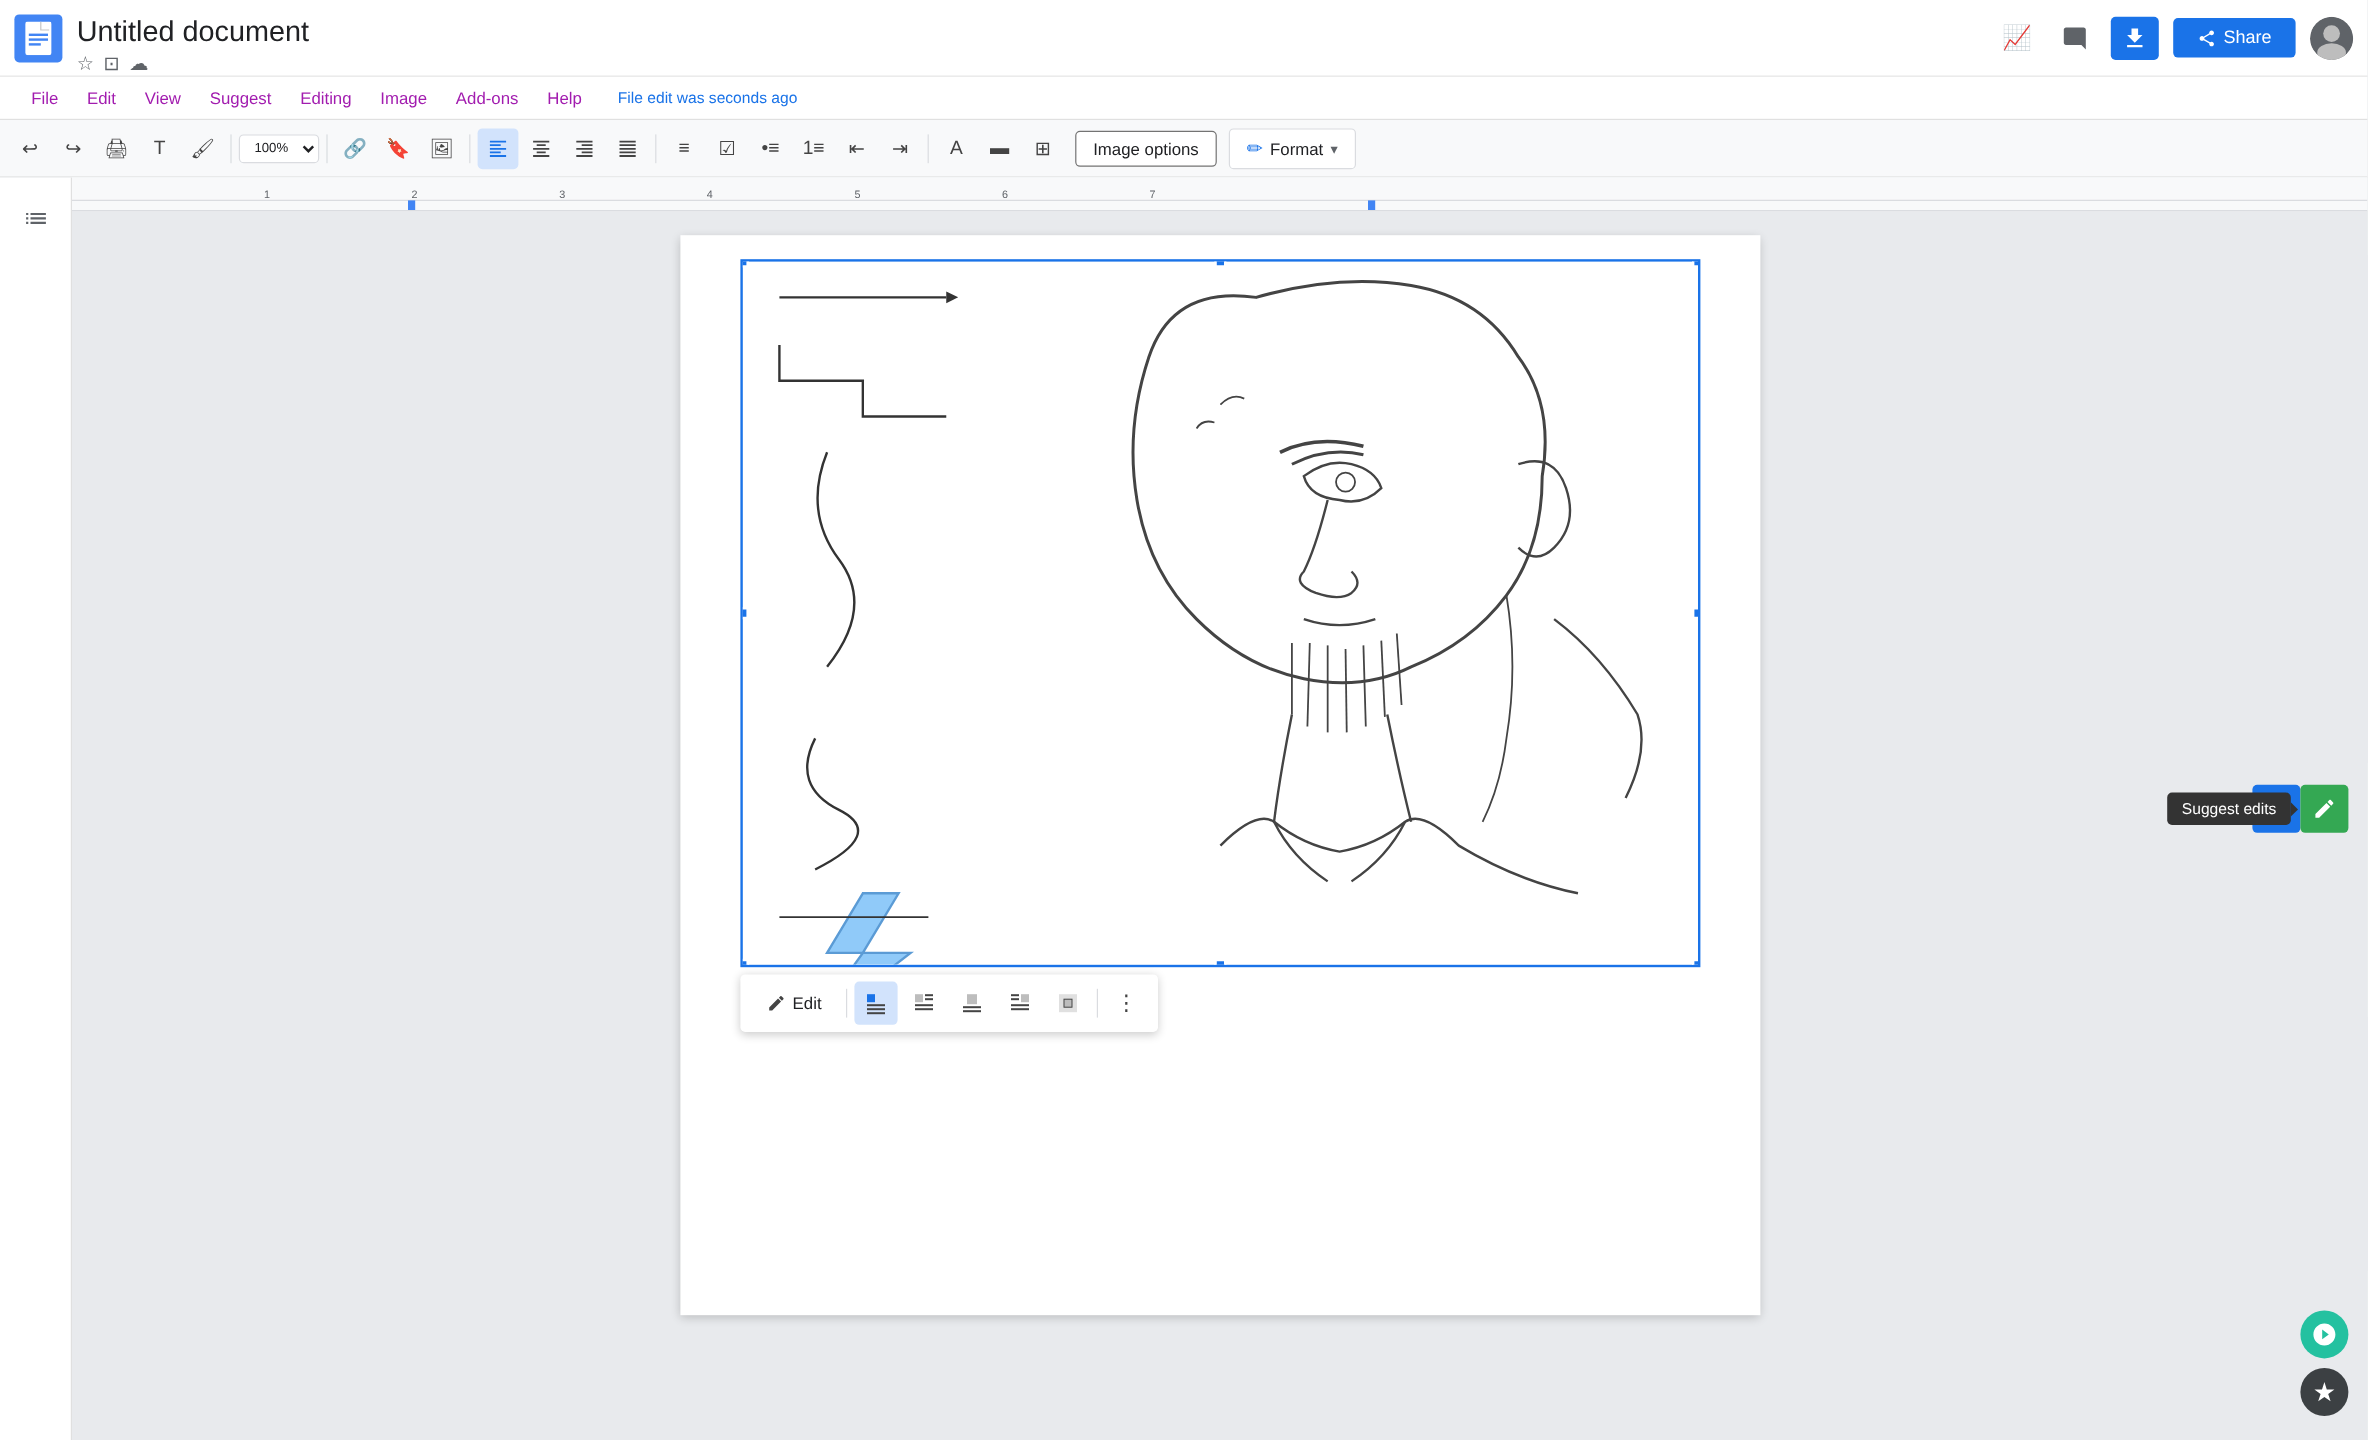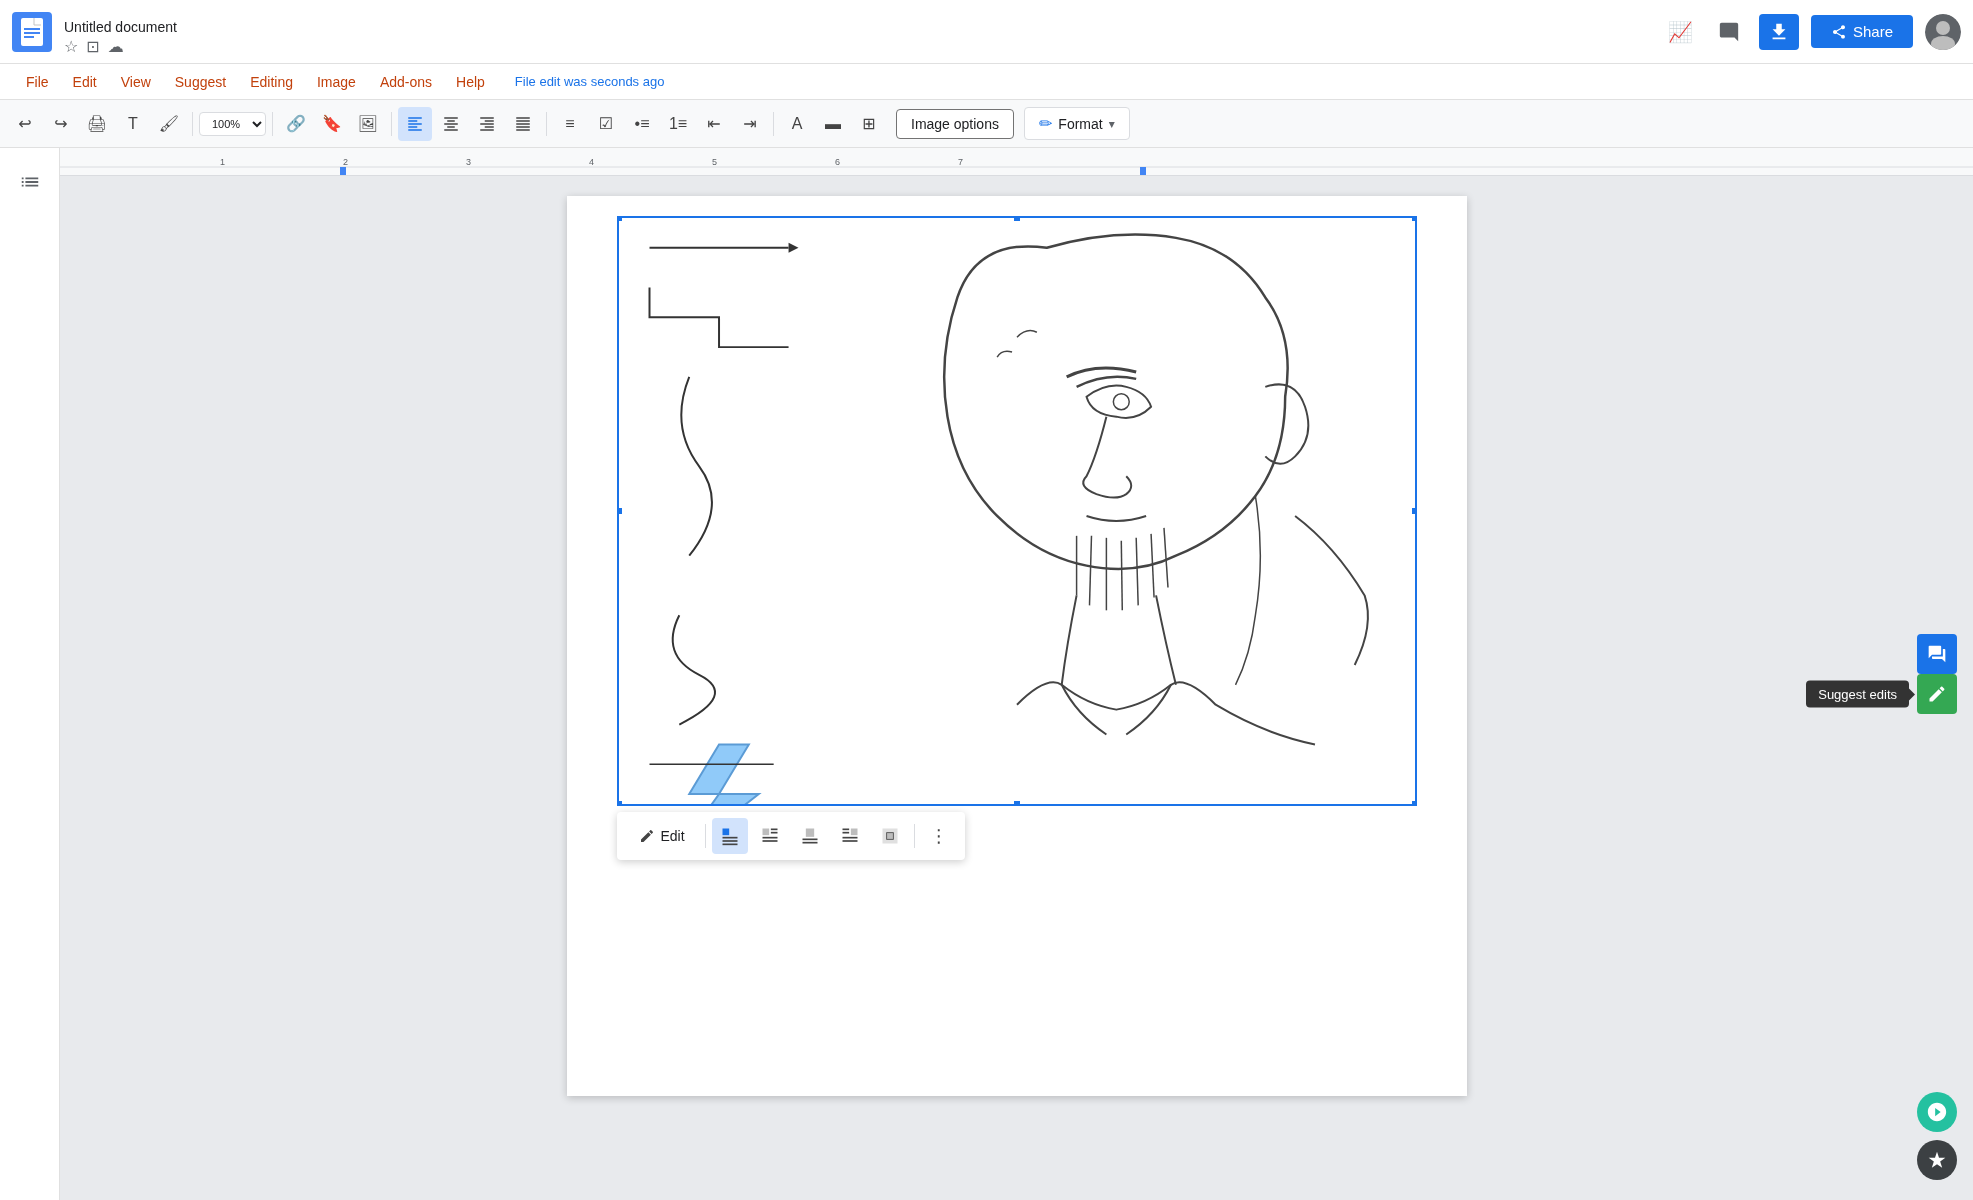--- a/index.html
+++ b/index.html
@@ -19,21 +19,21 @@
       width: 40px; height: 40px;
       background: #4285f4;
       border-radius: 4px;
       display: flex; align-items: center; justify-content: center;
       color: #fff; font-size: 20px; flex-shrink: 0;
     }
     #title-area {
       display: flex; flex-direction: column; margin-left: 4px;
     }
     #doc-title {
-      font-size: 14px; color: #202124; font-weight: 400; margin-top: 12px;
+      font-size: 24px; color: #202124; font-weight: 400; margin-top: 12px;
     }
     #title-icons {
       display: flex; gap: 8px; align-items: center; margin-top: 2px;
     }
     .title-icon { color: #5f6368; font-size: 16px; cursor: pointer; }
     #topbar-right {
       margin-left: auto;
       display: flex; align-items: center; gap: 12px;
     }
     #trend-icon, #comment-icon {
@@ -74,21 +74,21 @@
       align-items: center;
       background: #fff;
       height: 36px;
       padding: 0 16px;
       gap: 4px;
       border-bottom: 1px solid #e0e0e0;
     }
     .menu-item {
       padding: 4px 10px;
       font-size: 14px;
-      color: #c2410c;
+      color: #a21caf;
       cursor: pointer;
       border-radius: 4px;
     }
     #last-edit {
       margin-left: 16px;
       font-size: 13px;
       color: #1a73e8;
       text-decoration: none;
       cursor: pointer;
     }
@@ -285,21 +285,21 @@
       background: transparent; font-size: 18px; color: #444;
     }
 
     
     #right-float {
       position: absolute;
       right: 16px;
       top: 50%;
       transform: translateY(-50%);
       display: flex;
-      flex-direction: column;
+      flex-direction: row;
       gap: 0;
     }
     .float-btn {
       width: 40px; height: 40px;
       border-radius: 4px;
       display: flex; align-items: center; justify-content: center;
       cursor: pointer; font-size: 20px;
     }
     .float-btn.blue { background: #1a73e8; color: #fff; }
     .float-btn.green { background: #34a853; color: #fff; position: relative; }

